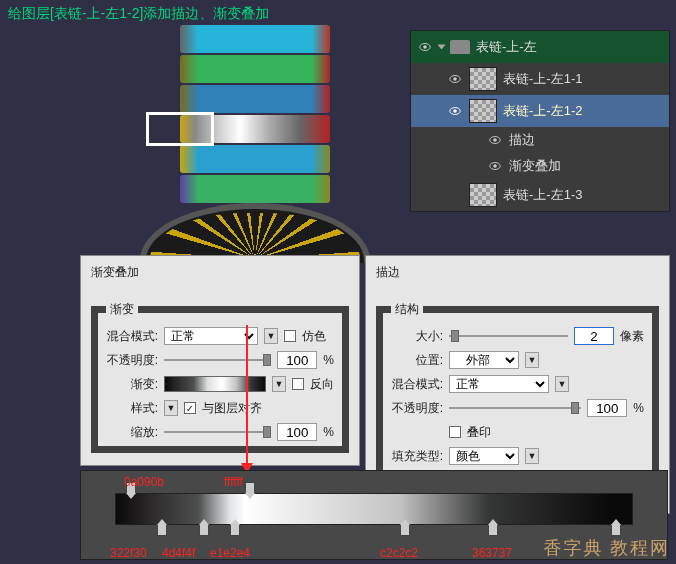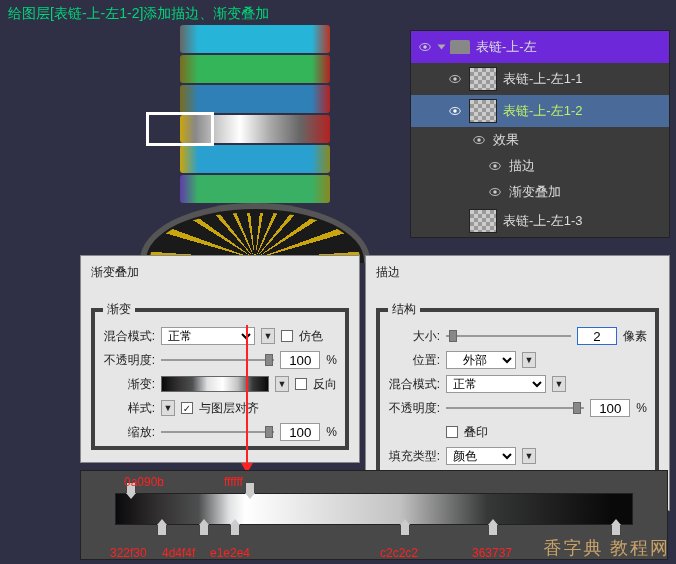--- a/index.html
+++ b/index.html
@@ -11,35 +11,35 @@
 .l1{top:30px;background:linear-gradient(to right,#7a6c20 0%,#35b559 12%,#35b559 88%,#b32222 100%);}
 .l2{top:60px;background:linear-gradient(to right,#7a6c20 0%,#2f80b6 12%,#2f80b6 88%,#b32222 100%);}
 .l3{top:90px;background:linear-gradient(to right,#c9a60d 0%,#888 10%,#ccc 25%,#fff 40%,#aaa 60%,#666 80%,#b32222 100%);}
 .l4{top:120px;background:linear-gradient(to right,#c9a60d 0%,#2aa0d0 12%,#2aa0d0 88%,#882 100%);}
 .l5{top:150px;background:linear-gradient(to right,#5e3da8 0%,#3ab065 12%,#3ab065 88%,#882 100%);}
 .highlight{position:absolute;left:6px;top:87px;width:68px;height:34px;border:3px solid #fff;}
 .dial{position:absolute;left:0;top:178px;width:230px;height:60px;background:#1a1a1a;border-top-left-radius:120px 60px;border-top-right-radius:120px 60px;border:6px solid #555;border-bottom:none;}
 .dial::before{content:"";position:absolute;inset:4px;border-top-left-radius:110px 54px;border-top-right-radius:110px 54px;background:repeating-conic-gradient(from -90deg at 50% 100%,#c9a60d 0 4deg,#1a1a1a 4deg 16deg);}
 .layers-panel{position:absolute;right:6px;top:30px;width:260px;background:#3b3b3b;border:1px solid #222;font-size:13px;}
 .layer-row{display:flex;align-items:center;height:32px;padding:0 6px;gap:6px;}
-.layer-row.group{background:#6d28d9;}
+.layer-row.group{background:#14532d;}
 .layer-row.sel{background:#4a6a9a;}
 .layer-row.sub{padding-left:60px;background:#3b3b3b;height:26px;}
 .eye{width:16px;height:16px;display:flex;align-items:center;justify-content:center;}
 .eye svg{width:14px;height:14px;}
 .tri{width:0;height:0;border-left:5px solid #aaa;border-top:4px solid transparent;border-bottom:4px solid transparent;}
 .tri.open{transform:rotate(90deg);}
 .thumb{width:28px;height:24px;background:repeating-conic-gradient(#999 0 25%,#ccc 0 50%) 0 0/8px 8px;border:1px solid #222;}
 .folder{width:20px;height:14px;background:#888;border-radius:2px 2px 0 0;position:relative;}
 .layer-label{color:#ddd;}
 .dlg{position:absolute;background:#e6e6e6;border:1px solid #888;font-size:12px;color:#222;}
 .dlg-left{left:80px;top:255px;width:280px;padding:8px 10px 12px;}
 .dlg-right{left:365px;top:255px;width:305px;padding:8px 10px 12px;}
 .dlg h4{font-weight:normal;font-size:12px;margin-bottom:4px;}
-fieldset{border:4px solid #404040;margin-top:20px;padding:6px 8px 2px;}
+fieldset{border:7px solid #404040;margin-top:20px;padding:6px 8px 2px;}
 legend{padding:0 4px;font-size:12px;}
 .row{display:flex;align-items:center;height:24px;gap:6px;}
 .row label{width:52px;text-align:right;}
 .sel-ctl{height:18px;border:1px solid #999;background:#fff;font-size:12px;padding:0 2px;}
 .slider{flex:1;height:18px;position:relative;}
 .track{position:absolute;left:0;right:0;top:8px;height:2px;background:#999;}
 .thumb-sl{position:absolute;top:3px;width:8px;height:12px;background:#888;border:1px solid #666;}
 .numbox{width:40px;height:18px;border:1px solid #999;background:#fff;text-align:center;}
 .chk{width:12px;height:12px;border:1px solid #666;background:#fff;display:inline-flex;align-items:center;justify-content:center;font-size:10px;}
 .chk.on::after{content:"✓";}
@@ -99,30 +99,21 @@
     <span class="layer-label">表链-上-左1-1</span>
   </div>
   <div class="layer-row sel" style="padding-left:36px;">
     <span class="eye">
         <svg viewBox="0 0 16 16">
           <ellipse cx="8" cy="8" rx="6" ry="4" fill="none" stroke="#fff"></ellipse>
           <circle cx="8" cy="8" r="2" fill="#fff"></circle>
         </svg>
       </span>
     <span class="thumb"></span>
-    <span class="layer-label" style="color:#bef264;">表链-上-左1-2</span>
-  </div>
-  <div class="layer-row sub">
-    <span class="eye">
-        <svg viewBox="0 0 16 16">
-          <ellipse cx="8" cy="8" rx="6" ry="4" fill="none" stroke="#ccc"></ellipse>
-          <circle cx="8" cy="8" r="2" fill="#ccc"></circle>
-        </svg>
-      </span>
-    <span class="layer-label">效果</span>
+    <span class="layer-label" style="color:#fef9c3;">表链-上-左1-2</span>
   </div>
   <div class="layer-row sub" style="padding-left:76px;">
     <span class="eye">
         <svg viewBox="0 0 16 16">
           <ellipse cx="8" cy="8" rx="6" ry="4" fill="none" stroke="#ccc"></ellipse>
           <circle cx="8" cy="8" r="2" fill="#ccc"></circle>
         </svg>
       </span>
     <span class="layer-label">描边</span>
   </div>

